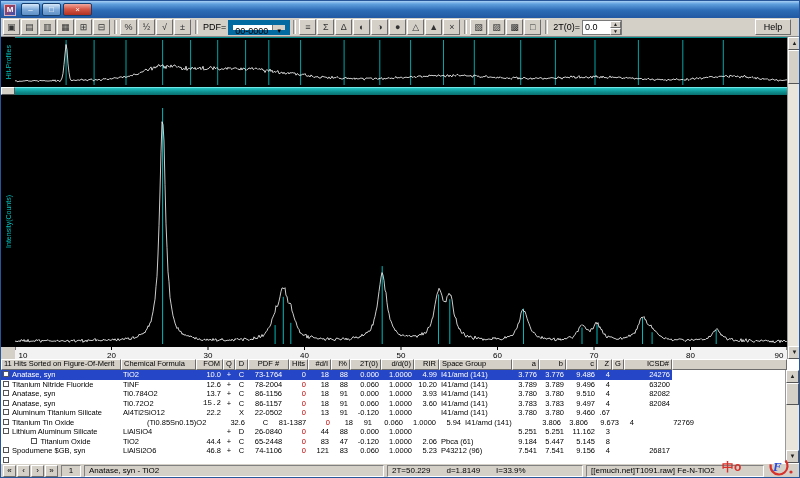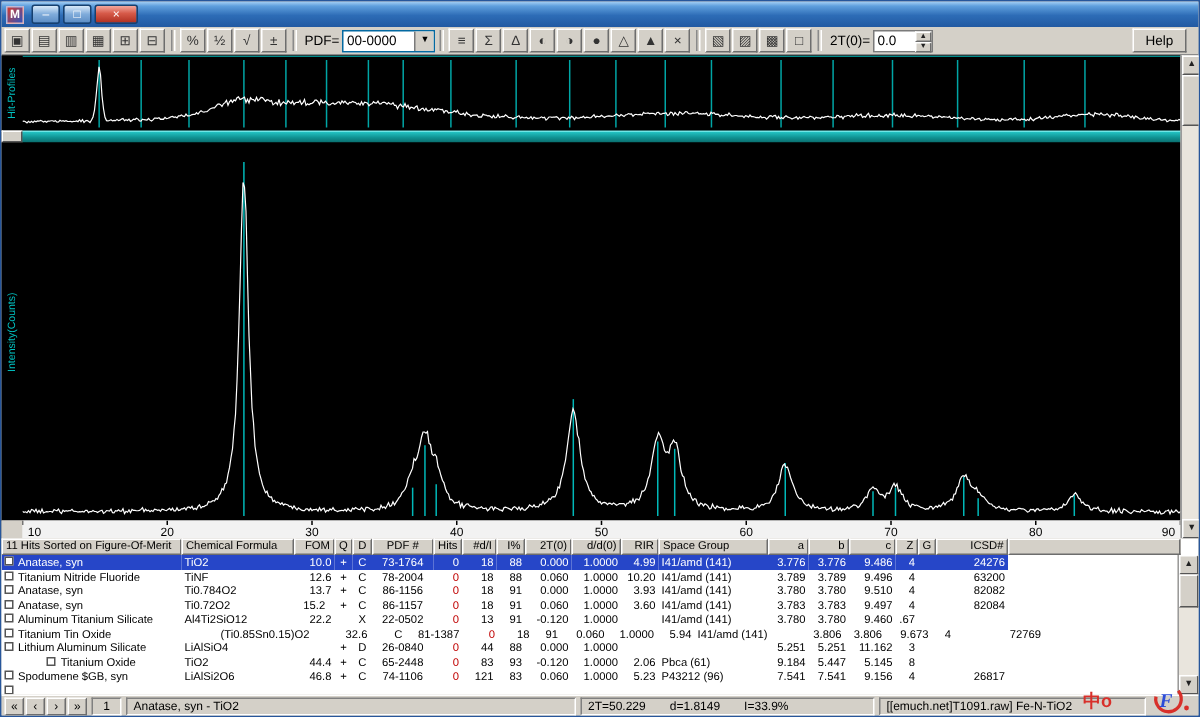--- a/index.html
+++ b/index.html
@@ -22,21 +22,21 @@
   .win-btn.close { width:29px; background:linear-gradient(#f3a89d,#d65a49 45%,#b03122); }
 
   
   .toolbar { height:19px; flex:0 0 19px; background:#d4d0c8; border-bottom:1px solid #8a8a8a;
     display:flex; align-items:center; padding:1px 2px; }
   .tb-group { display:flex; }
   .tbtn { width:17px; height:16px; margin-right:1px; border:1px solid; border-color:#fff #6d6d6d #6d6d6d #fff;
     background:#d4d0c8; font-size:9px; line-height:14px; text-align:center; color:#333; }
   .tsep { width:3px; height:14px; border-left:1px solid #8a8a8a; border-right:1px solid #fff; margin:0 3px; }
   .tlabel { font-size:9px; color:#000; margin:0 2px; white-space:nowrap; }
-  .tcombo { display:flex; width:62px; height:15px; border:1px solid #0369a1; background:#fff; }
+  .tcombo { display:flex; width:62px; height:15px; border:5px solid #0369a1; background:#fff; }
   .tcombo .val { flex:1; font-size:9px; line-height:13px; padding-left:2px; }
   .tcombo .drop { width:13px; background:#d4d0c8; border-left:1px solid #7a7a7a;
     font-size:6px; line-height:13px; text-align:center; }
   .tspin { display:flex; width:40px; height:15px; border:1px solid #7a7a7a; background:#fff; }
   .tspin .val { flex:1; font-size:9px; line-height:13px; padding-left:2px; }
   .tspin .arrows { width:11px; display:flex; flex-direction:column; }
   .tspin .arrows div { flex:1; background:#d4d0c8; border:1px solid; border-color:#fff #6d6d6d #6d6d6d #fff;
     font-size:5px; line-height:5px; text-align:center; color:#222; }
   .help-btn { margin-left:auto; margin-right:6px; width:36px; height:16px; border:1px solid;
     border-color:#fff #6d6d6d #6d6d6d #fff; background:#d4d0c8; font-size:9px; text-align:center; line-height:14px; }
@@ -332,21 +332,21 @@
             <div class="td" style="flex: 0 0 27px; text-align: right;">3.780</div>
             <div class="td" style="flex: 0 0 31px; text-align: right;">9.510</div>
             <div class="td" style="flex: 0 0 15px; text-align: right;">4</div>
             <div class="td" style="flex: 0 0 12px; text-align: center;"></div>
             <div class="td" style="flex: 0 0 48px; text-align: right;">82082</div>
             <div class="td fill" style="flex: 1 1 0%;"></div>
           </div>
           <div class="tr">
             <div class="td" style="flex: 0 0 120px; text-align: left;"><span class="cbx"></span><span>Anatase, syn</span></div>
             <div class="td" style="flex: 0 0 75px; text-align: left;">Ti0.72O2</div>
-            <div class="td" style="flex: 0 0 27px; text-align: center;">15.2</div>
+            <div class="td" style="flex: 0 0 27px; text-align: right; font-family: Liberation Mono, monospace;">15.2</div>
             <div class="td" style="flex: 0 0 12px; text-align: center;">+</div>
             <div class="td" style="flex: 0 0 13px; text-align: center;">C</div>
             <div class="td" style="flex: 0 0 41px; text-align: center;">86-1157</div>
             <div class="td c-red" style="flex: 0 0 19px; text-align: right;">0</div>
             <div class="td" style="flex: 0 0 23px; text-align: right;">18</div>
             <div class="td" style="flex: 0 0 19px; text-align: right;">91</div>
             <div class="td" style="flex: 0 0 31px; text-align: right;">0.060</div>
             <div class="td" style="flex: 0 0 33px; text-align: right;">1.0000</div>
             <div class="td" style="flex: 0 0 25px; text-align: right;">3.60</div>
             <div class="td" style="flex: 0 0 73px; text-align: left;">I41/amd (141)</div>
@@ -426,21 +426,21 @@
           </div>
           <div class="tr">
             <div class="td" style="flex: 0 0 120px; text-align: center;"><span class="cbx"></span><span>Titanium Oxide</span></div>
             <div class="td" style="flex: 0 0 75px; text-align: left;">TiO2</div>
             <div class="td" style="flex: 0 0 27px; text-align: right;">44.4</div>
             <div class="td" style="flex: 0 0 12px; text-align: center;">+</div>
             <div class="td" style="flex: 0 0 13px; text-align: center;">C</div>
             <div class="td" style="flex: 0 0 41px; text-align: center;">65-2448</div>
             <div class="td c-red" style="flex: 0 0 19px; text-align: right;">0</div>
             <div class="td" style="flex: 0 0 23px; text-align: right;">83</div>
-            <div class="td" style="flex: 0 0 19px; text-align: right;">93</div>
+            <div class="td" style="flex: 0 0 19px; text-align: right;">47</div>
             <div class="td" style="flex: 0 0 31px; text-align: right;">-0.120</div>
             <div class="td" style="flex: 0 0 33px; text-align: right;">1.0000</div>
             <div class="td" style="flex: 0 0 25px; text-align: right;">2.06</div>
             <div class="td" style="flex: 0 0 73px; text-align: left;">Pbca (61)</div>
             <div class="td" style="flex: 0 0 27px; text-align: right;">9.184</div>
             <div class="td" style="flex: 0 0 27px; text-align: right;">5.447</div>
             <div class="td" style="flex: 0 0 31px; text-align: right;">5.145</div>
             <div class="td" style="flex: 0 0 15px; text-align: right;">8</div>
             <div class="td" style="flex: 0 0 12px; text-align: center;"></div>
             <div class="td" style="flex: 0 0 48px; text-align: right;"></div>

